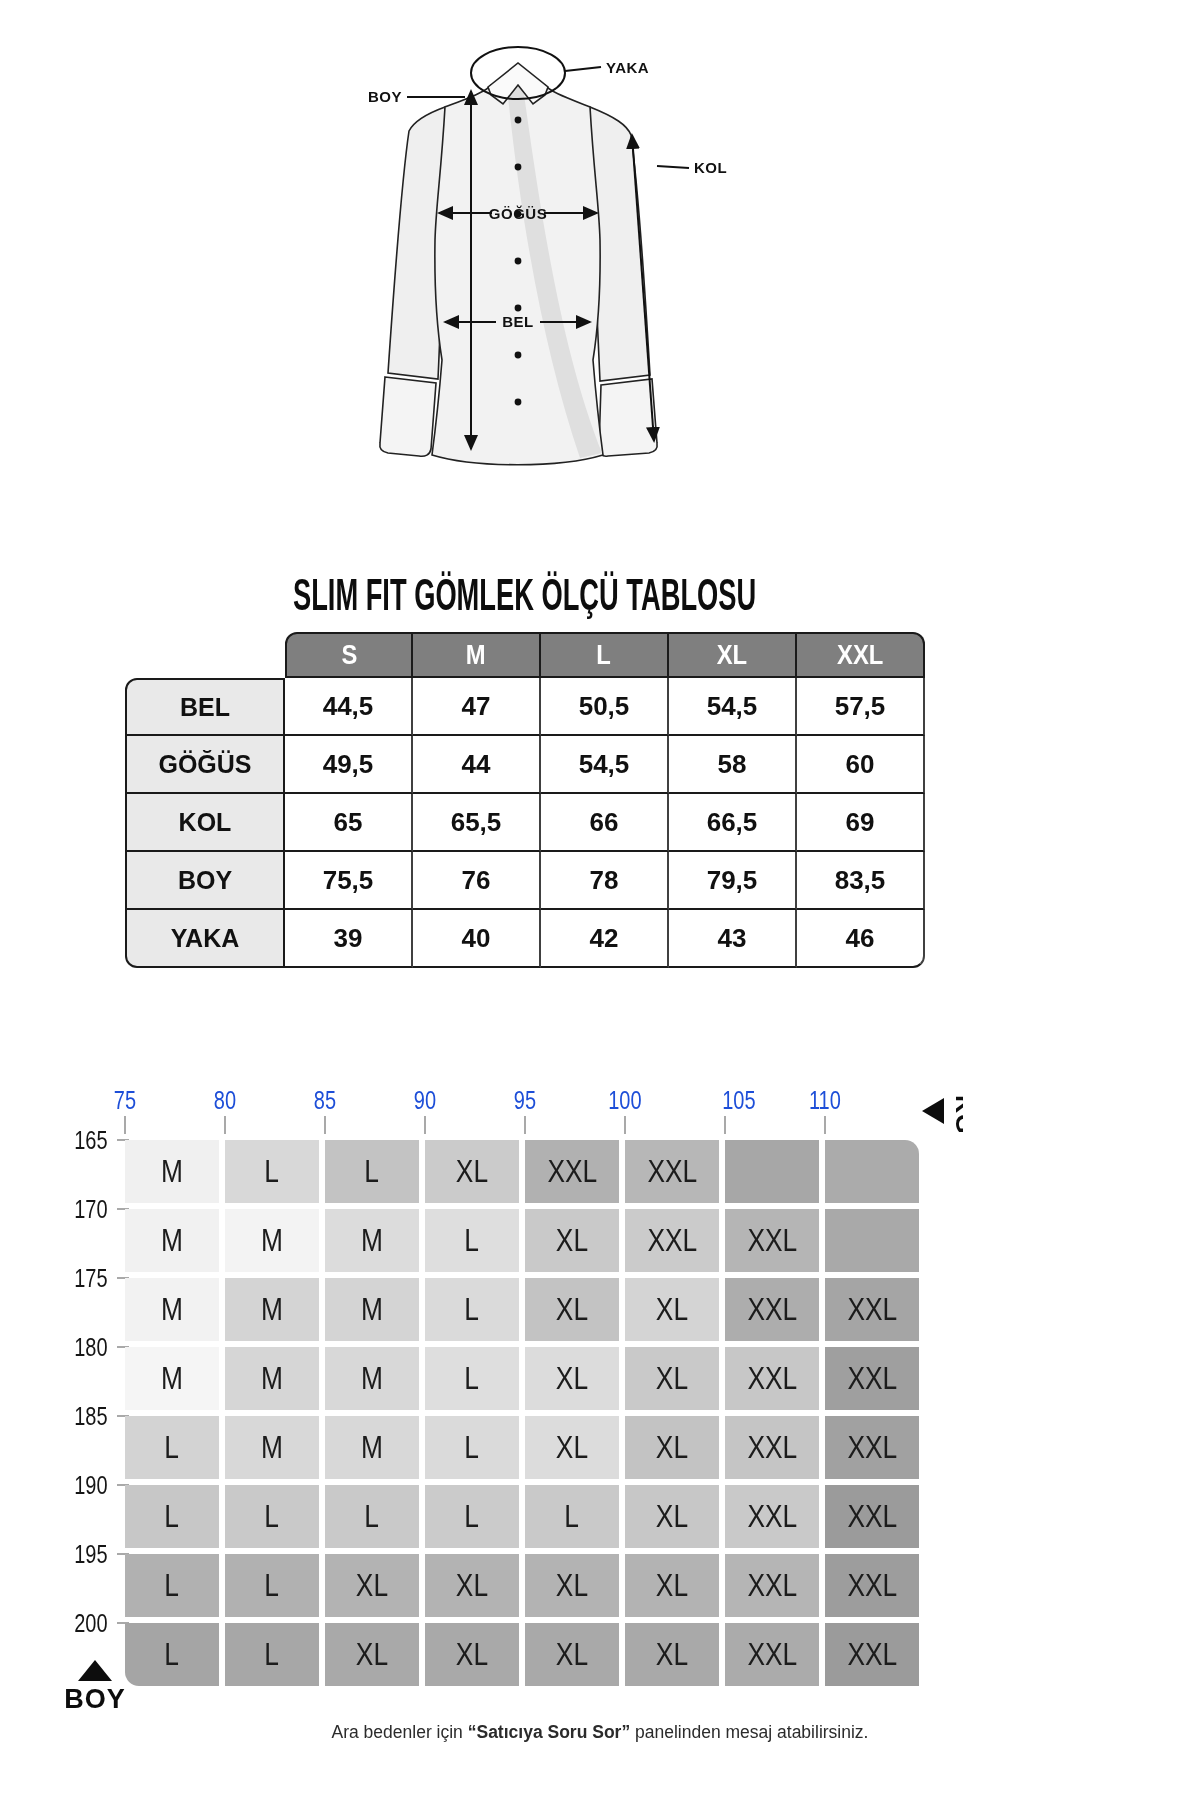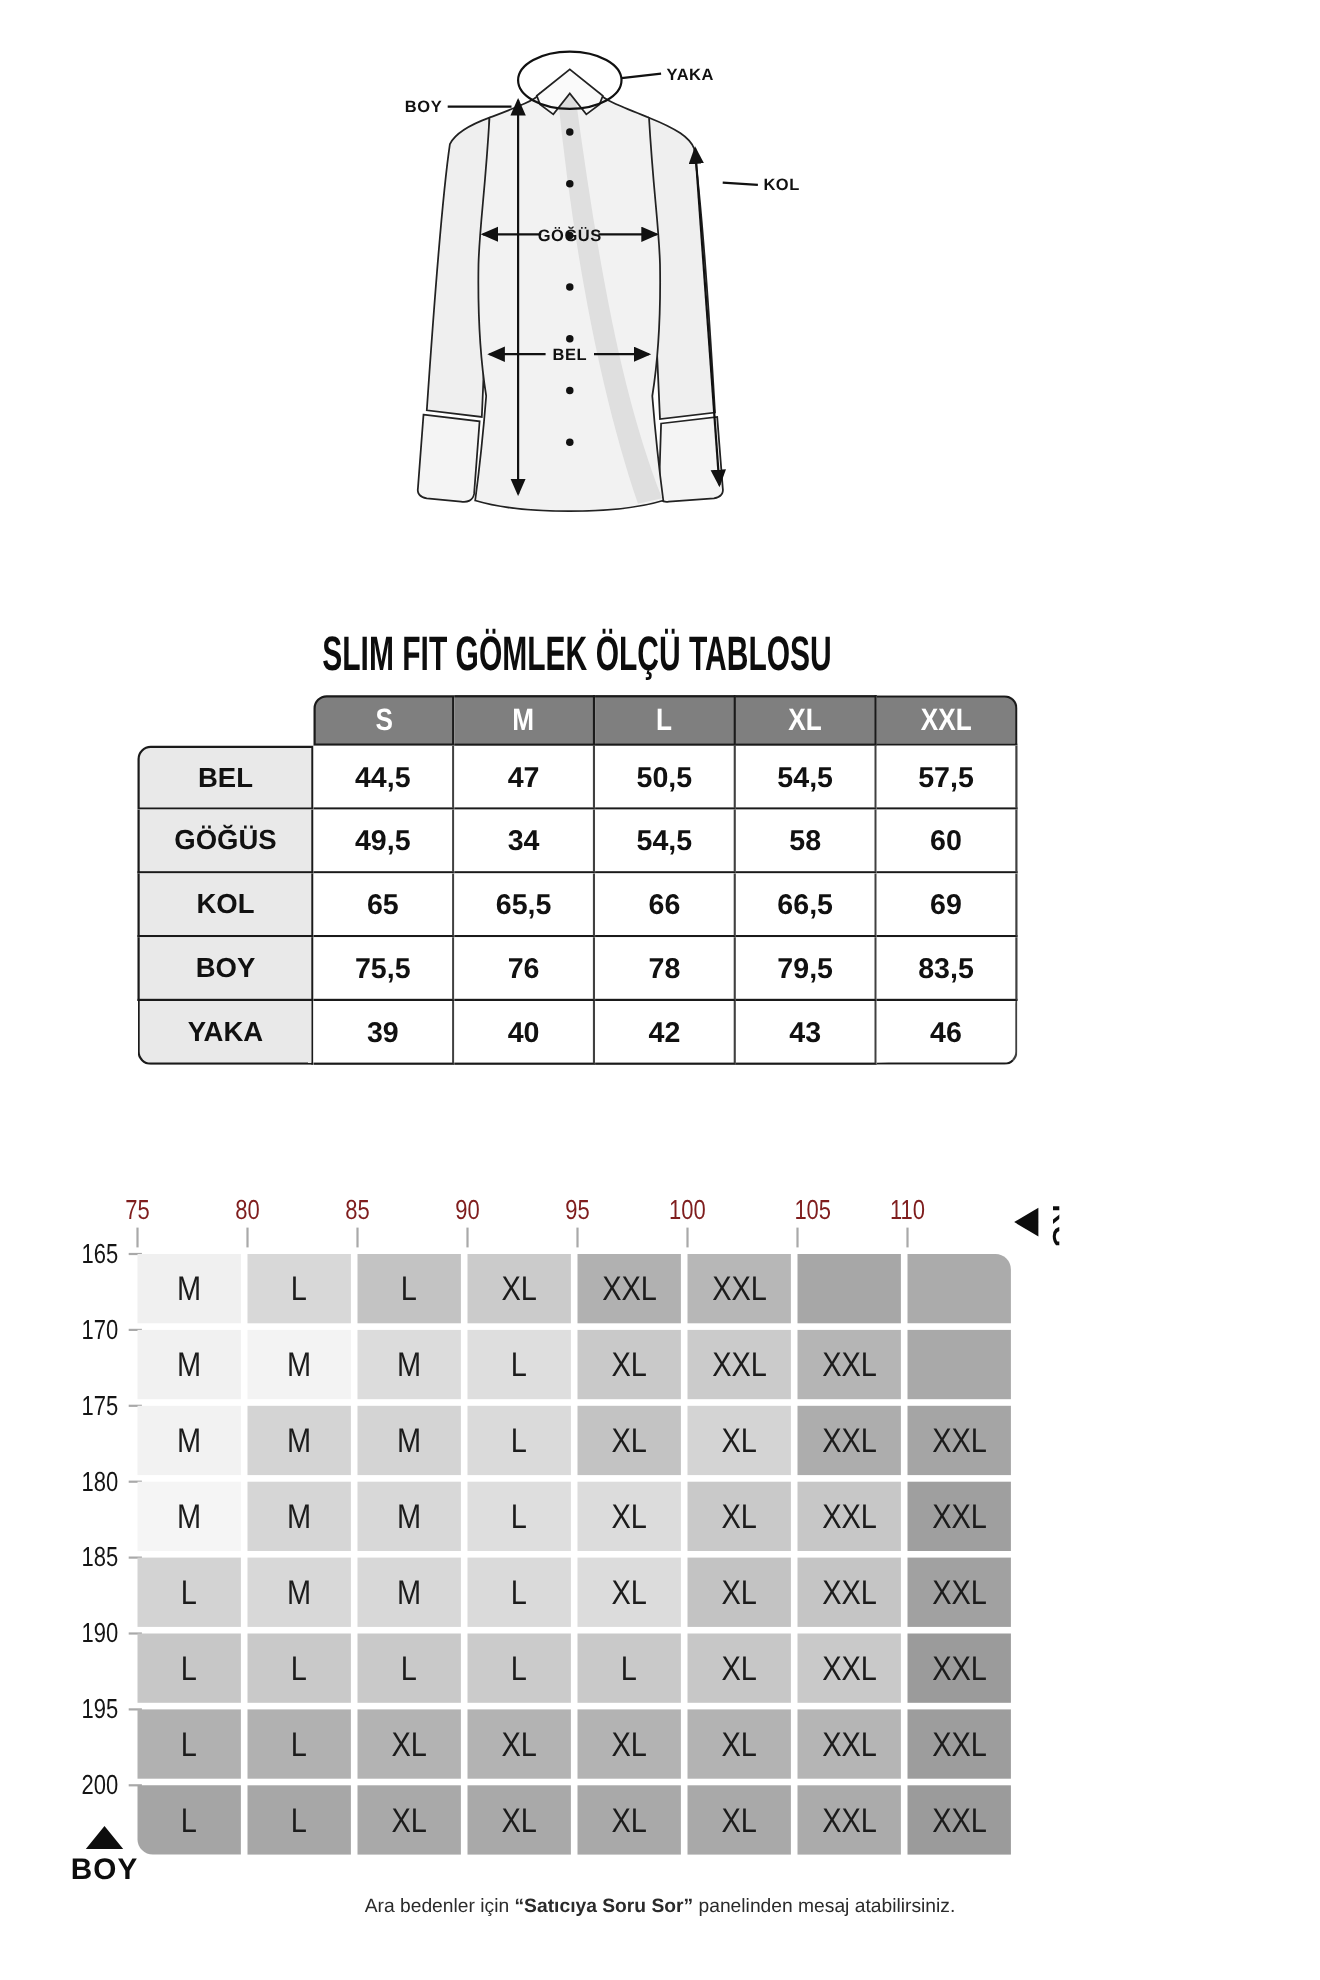--- a/index.html
+++ b/index.html
@@ -24,21 +24,21 @@
   .st-th .sx85{display:inline-block;transform:scaleX(.85);}
   .st-th.first{border-left:2px solid #1a1a1a;border-top-left-radius:12px;}
   .st-th.last{border-top-right-radius:12px;}
   .st-label{background:#e9e9e9;font-size:25px;border:2px solid #1a1a1a;border-top:none;}
   .st-label.first{border-top:2px solid #1a1a1a;border-top-left-radius:12px;}
   .st-label.last{border-bottom-left-radius:12px;}
   .st-td{background:#fff;font-size:26px;border-right:2px solid #404040;border-bottom:2px solid #1a1a1a;}
   .st-td.br{border-bottom-right-radius:12px;}
 
   
-  .kgt{position:absolute;top:1086px;width:70px;text-align:center;font-size:25px;color:#7f1d1d;}
+  .kgt{position:absolute;top:1086px;width:70px;text-align:center;font-size:25px;color:#1d4ed8;}
   .kgtick{position:absolute;top:1116px;width:2px;height:18px;background:#a9a9a9;}
   .ht{position:absolute;left:36px;width:76px;text-align:right;font-size:25px;color:#151515;}
   .htick{position:absolute;left:117px;width:12px;height:2px;background:#a9a9a9;}
   .sx80{display:inline-block;transform:scaleX(.8);}
   .sx85{display:inline-block;transform:scaleX(.85);}
   #hwGrid{position:absolute;left:125px;top:1140px;display:grid;
           grid-template-columns:repeat(8,94px);grid-auto-rows:63px;gap:6px;}
   .hw-cell{display:flex;align-items:center;justify-content:center;font-size:31px;color:#1c1c1c;}
   .hw-cell.tr{border-top-right-radius:14px;}
   .hw-cell.bl{border-bottom-left-radius:14px;}
@@ -136,21 +136,21 @@
         <span class="sx85">XXL</span>
       </div>
       <div class="st-cell st-label first">BEL</div>
       <div class="st-cell st-td">44,5</div>
       <div class="st-cell st-td">47</div>
       <div class="st-cell st-td">50,5</div>
       <div class="st-cell st-td">54,5</div>
       <div class="st-cell st-td">57,5</div>
       <div class="st-cell st-label">GÖĞÜS</div>
       <div class="st-cell st-td">49,5</div>
-      <div class="st-cell st-td">34</div>
+      <div class="st-cell st-td">44</div>
       <div class="st-cell st-td">54,5</div>
       <div class="st-cell st-td">58</div>
       <div class="st-cell st-td">60</div>
       <div class="st-cell st-label">KOL</div>
       <div class="st-cell st-td">65</div>
       <div class="st-cell st-td">65,5</div>
       <div class="st-cell st-td">66</div>
       <div class="st-cell st-td">66,5</div>
       <div class="st-cell st-td">69</div>
       <div class="st-cell st-label">BOY</div>

